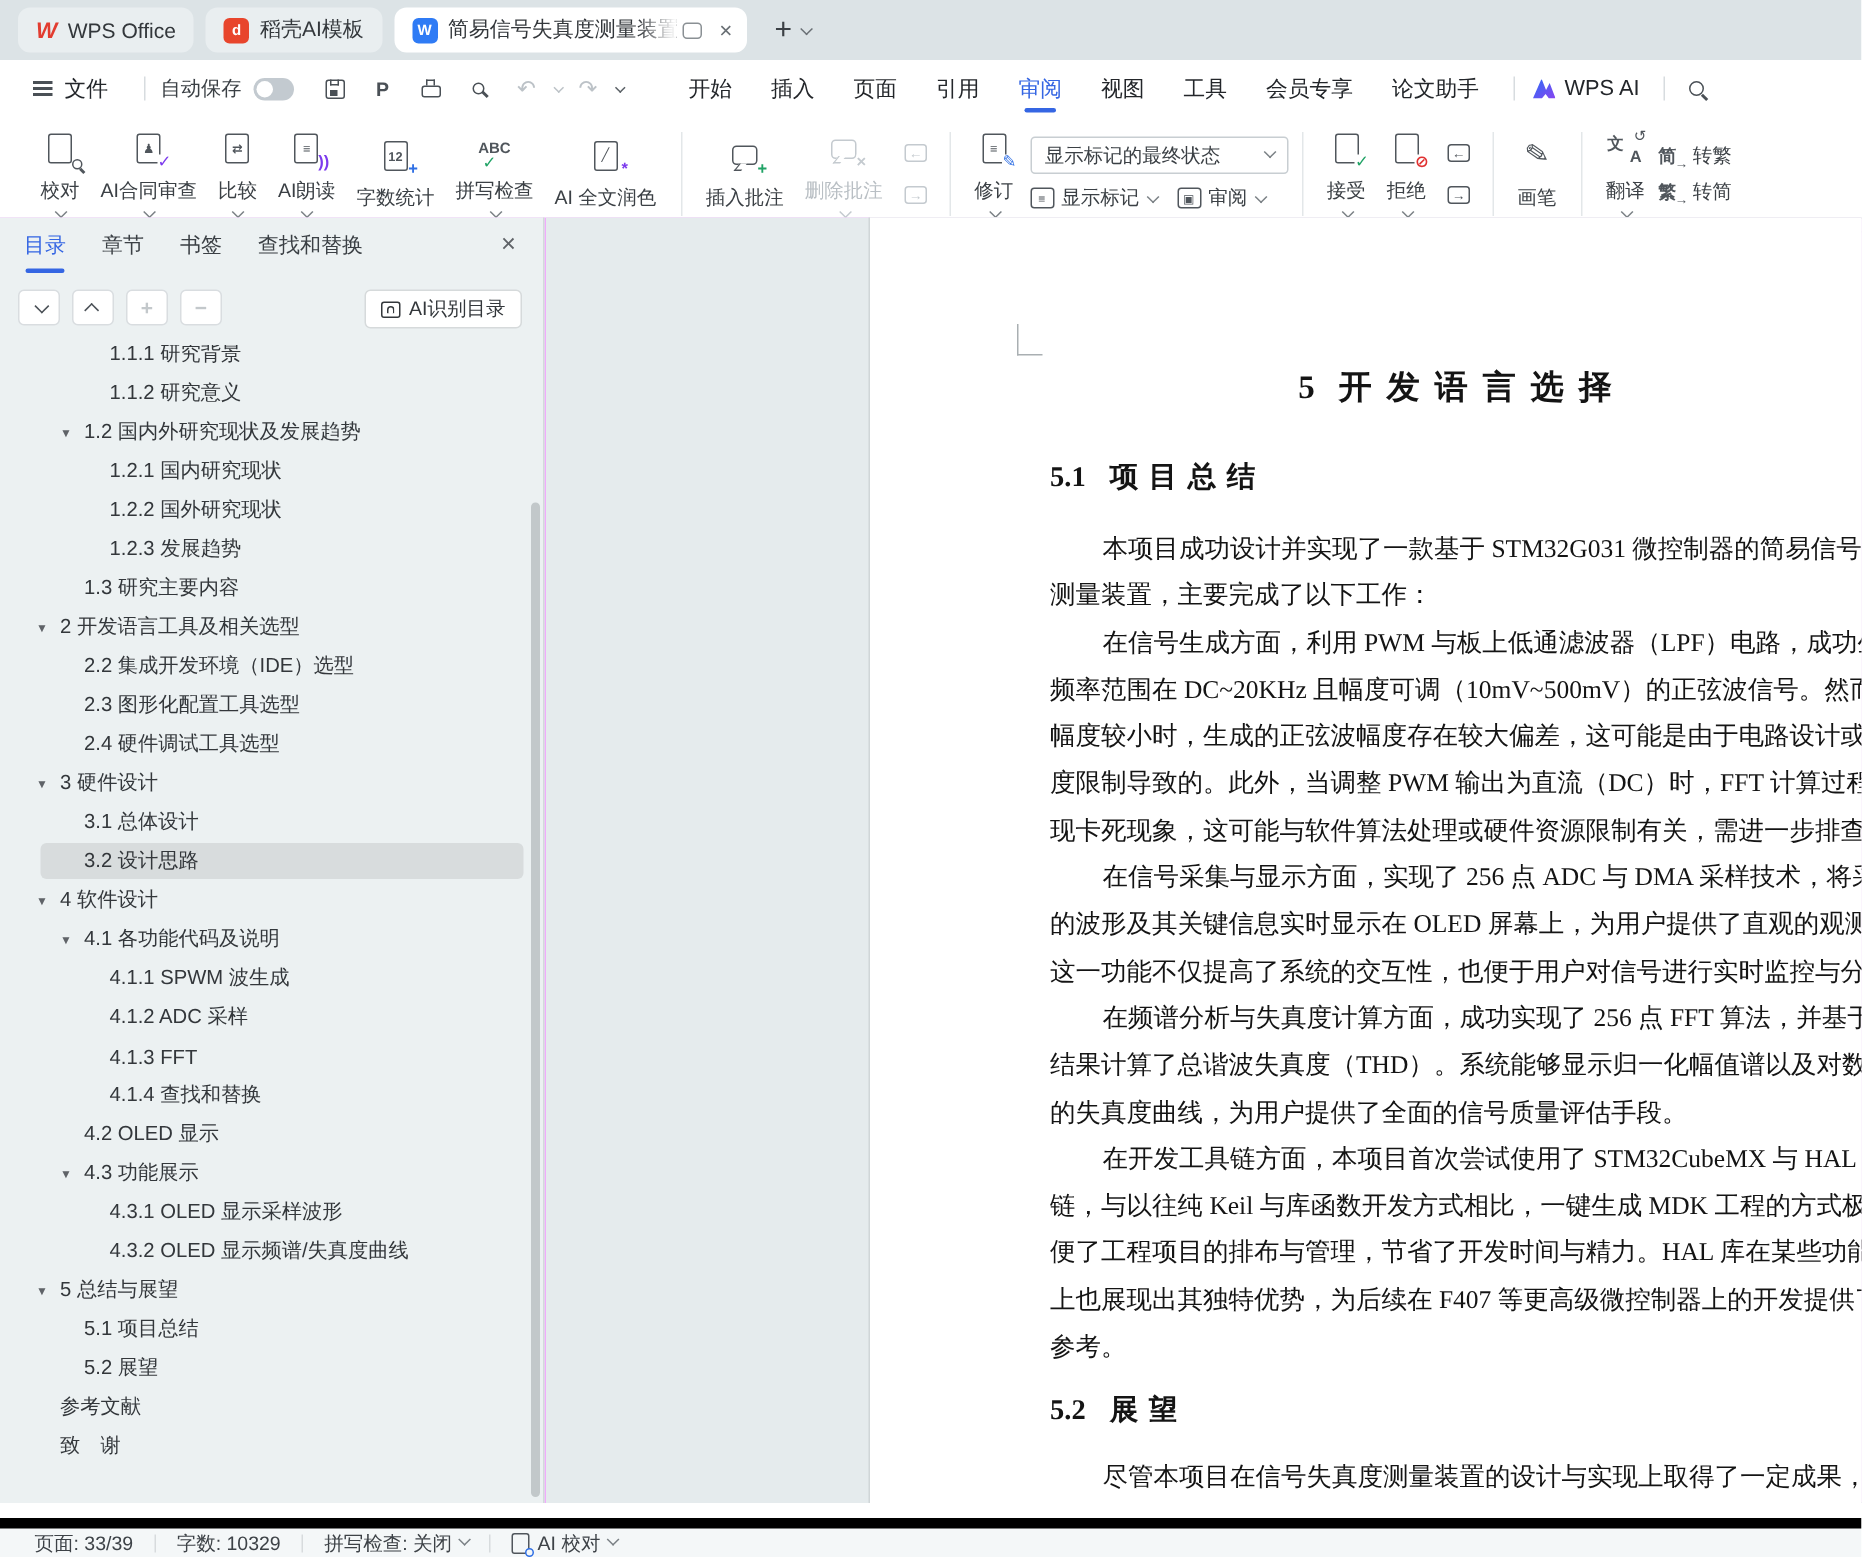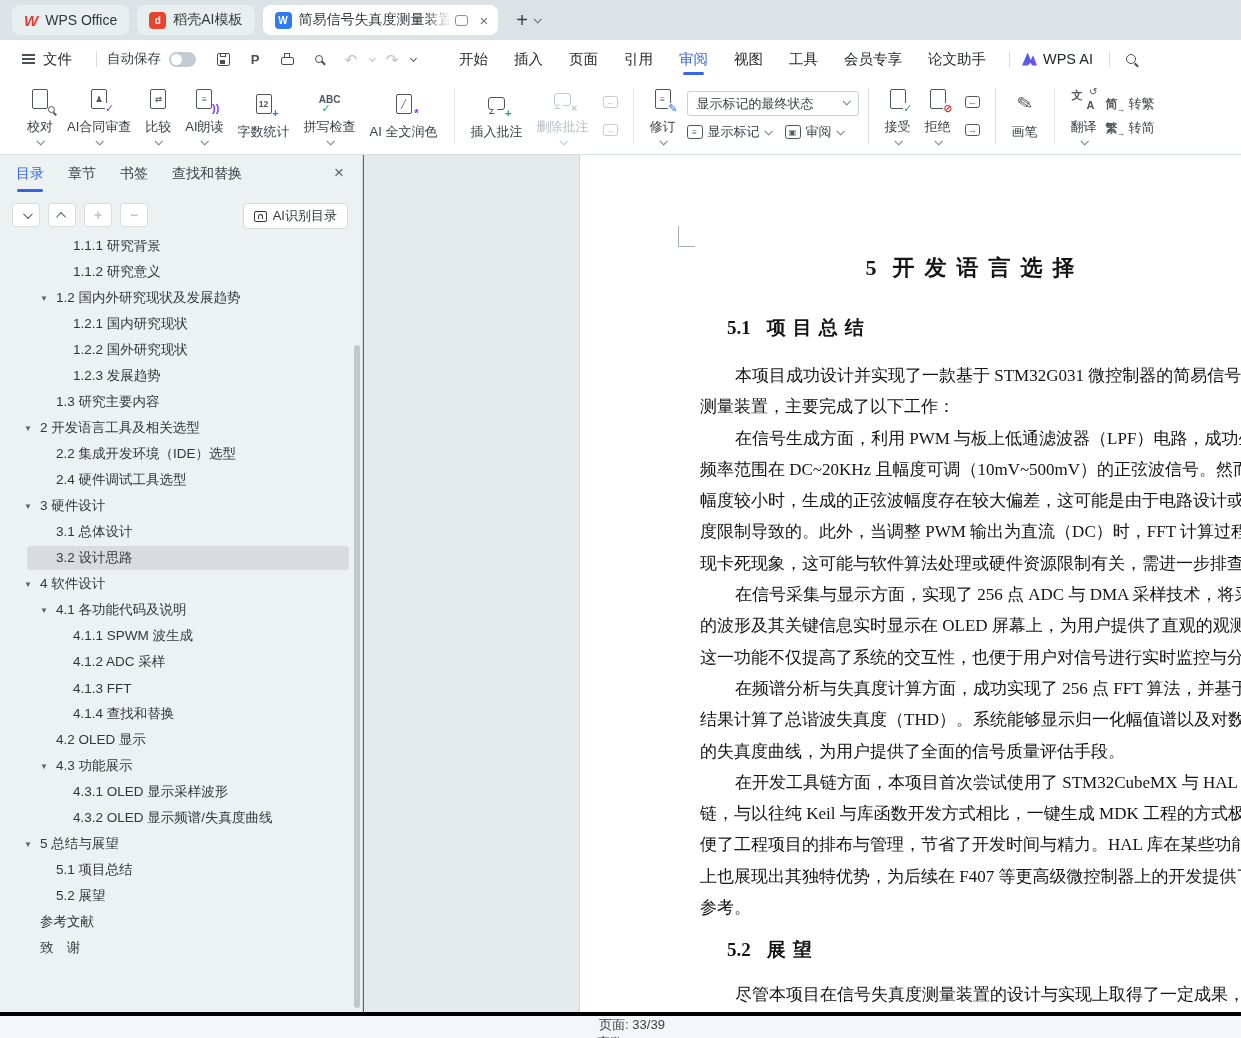--- a/index.html
+++ b/index.html
@@ -81,21 +81,21 @@
   .trans{position:relative;width:26px;height:24px;font-weight:bold;color:#50565c;}
   .trans .z1{position:absolute;left:1px;top:1px;font-size:11px;}
   .trans .z2{position:absolute;right:2px;bottom:0;font-size:11px;}
   .trans .z3{position:absolute;right:-1px;top:-1px;font-size:10px;font-weight:normal;}
   .cjk-pair{display:flex;flex-direction:column;gap:6px;margin:0 2px;}
   .cjk-row{display:flex;align-items:center;gap:6px;font-size:13px;color:#3b4045;white-space:nowrap;}
   .cjk-ic{font-size:12px;font-weight:bold;color:#50565c;position:relative;padding-right:5px;}
   .cjk-ic i{position:absolute;right:-3px;bottom:-1px;font-size:9px;font-style:normal;}
 
   
-  .main{position:absolute;left:0;top:155px;width:100%;height:857px;background:#4d7c0f;}
+  .main{position:absolute;left:0;top:145px;width:100%;height:857px;background:#f0abfc;}
   .sidebar{position:absolute;left:0;top:0;width:363px;height:100%;background:#ecf1f2;border-right:1px solid #d3d9db;}
   .sb-tabs{position:absolute;left:16px;top:10px;display:flex;gap:24px;font-size:14px;color:#3b4045;}
   .sb-tab{position:relative;padding-bottom:9px;}
   .sb-tab.active{color:#3566e3;}
   .sb-tab.active::after{content:"";position:absolute;left:1px;right:1px;bottom:0;height:3px;border-radius:2px;background:#3566e3;}
   .sb-close{position:absolute;right:18px;top:8px;font-size:17px;color:#5f6368;}
   .sb-btns{position:absolute;left:12px;top:48px;display:flex;gap:8px;}
   .sqbtn{width:28px;height:24px;border:1px solid #d9dde0;border-radius:4px;background:#fff;display:flex;align-items:center;justify-content:center;color:#4a5056;}
   .sqbtn.dis{color:#c3c8cb;}
   .sqbtn .chv2{width:7px;height:7px;border-right:1.6px solid currentColor;border-bottom:1.6px solid currentColor;display:inline-block;}
@@ -118,31 +118,31 @@
 
   
   .docarea{position:absolute;left:364px;top:0;right:0;height:100%;background:#e5ebed;}
   .page{position:absolute;left:216px;top:0;width:880px;height:100%;background:#fff;box-shadow:-1px 0 0 #d0d6d8;}
   .cropmark{position:absolute;left:98px;top:71px;width:17px;height:21px;border-left:1px solid #a9afb2;border-bottom:1px solid #a9afb2;}
   .doc-serif{font-family:"Liberation Serif","DejaVu Serif",serif;color:#141414;}
   .chapter-title{position:absolute;left:120px;top:98px;width:550px;text-align:center;font-size:22px;font-weight:bold;white-space:nowrap;}
   .chapter-title .hnum{margin-right:16px;letter-spacing:0;}
   .chapter-title .htxt{letter-spacing:10px;}
   .h2{position:absolute;left:120px;font-size:19px;font-weight:bold;white-space:nowrap;}
-  .h2 .hnum{margin-right:16px;margin-left:27px;}
+  .h2 .hnum{margin-right:16px;}
   .h2 .htxt{letter-spacing:7px;}
   .h51{top:160px;}
   .h52{top:782px;}
   .doc-lines{position:absolute;left:120px;top:205px;}
   .p6{top:824px;}
   .doc-line{height:31.3px;line-height:31.3px;font-size:17px;white-space:nowrap;}
   .doc-line.ind{padding-left:35px;}
 
   
-  .statusbar{position:absolute;left:0;top:1012px;width:100%;height:26px;background:#f4f7f8;border-top:4px solid #000000;display:flex;align-items:center;padding-left:23px;font-size:13px;color:#3d4247;flex-direction:column;}
+  .statusbar{position:absolute;left:0;top:1012px;width:100%;height:26px;background:#f4f7f8;border-top:7px solid #000000;display:flex;align-items:center;padding-left:23px;font-size:13px;color:#3d4247;}
   .st-sep{width:1px;height:12px;background:#d7dbdd;margin:0 14px;}
   .st-item{display:flex;align-items:center;gap:5px;white-space:nowrap;}
   .st-doc{width:12px;height:14px;border:1.4px solid #50565c;border-radius:2px;position:relative;}
   .st-doc i{position:absolute;right:-4px;bottom:-3px;width:6px;height:6px;border:1.4px solid #2f6fe4;border-radius:50%;background:#f4f7f8;}
 </style>
 </head>
 <body>
 
 <div class="titlebar">
   <div class="tab">
@@ -468,20 +468,23 @@
           </div>
           <div class="toc-row lvl2">
             <span class="toc-label">1.3 研究主要内容</span>
           </div>
           <div class="toc-row lvl1">
             <span class="tri">▼</span>
             <span class="toc-label">2 开发语言工具及相关选型</span>
           </div>
           <div class="toc-row lvl2">
             <span class="toc-label">2.2 集成开发环境（IDE）选型</span>
+          </div>
+          <div class="toc-row lvl2">
+            <span class="toc-label">2.3 图形化配置工具选型</span>
           </div>
           <div class="toc-row lvl2">
             <span class="toc-label">2.4 硬件调试工具选型</span>
           </div>
           <div class="toc-row lvl1">
             <span class="tri">▼</span>
             <span class="toc-label">3 硬件设计</span>
           </div>
           <div class="toc-row lvl2">
             <span class="toc-label">3.1 总体设计</span>

